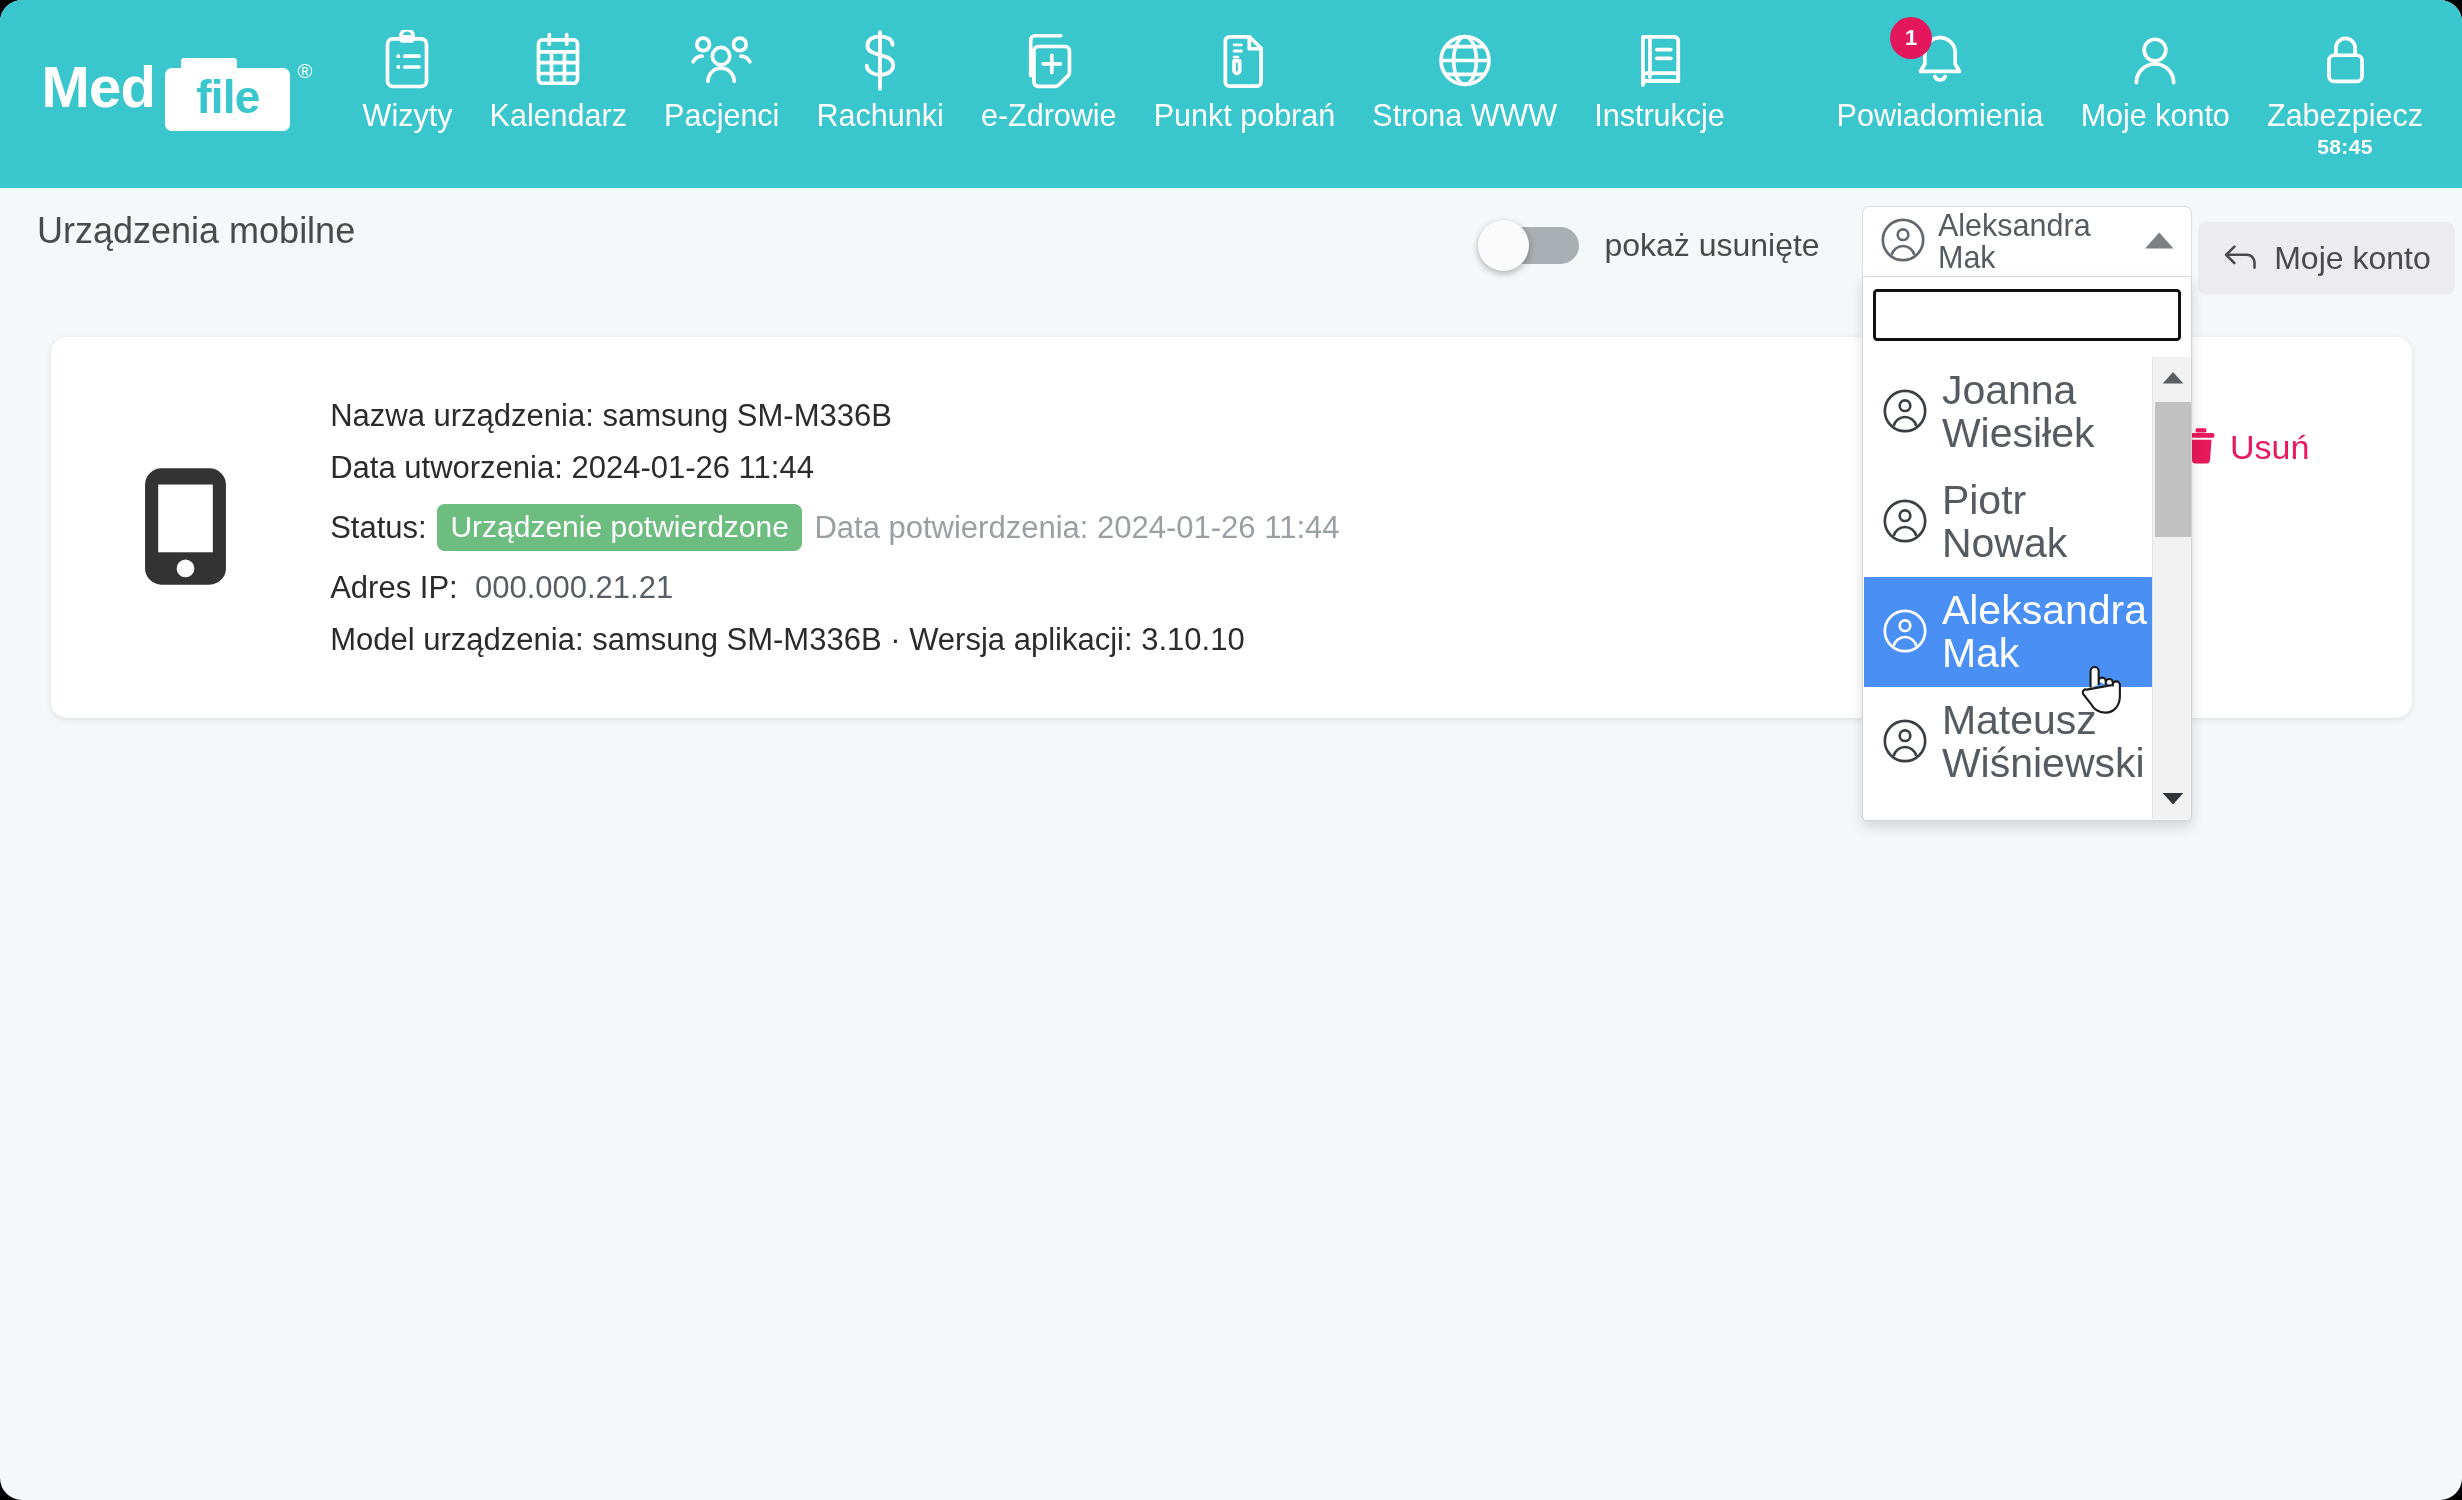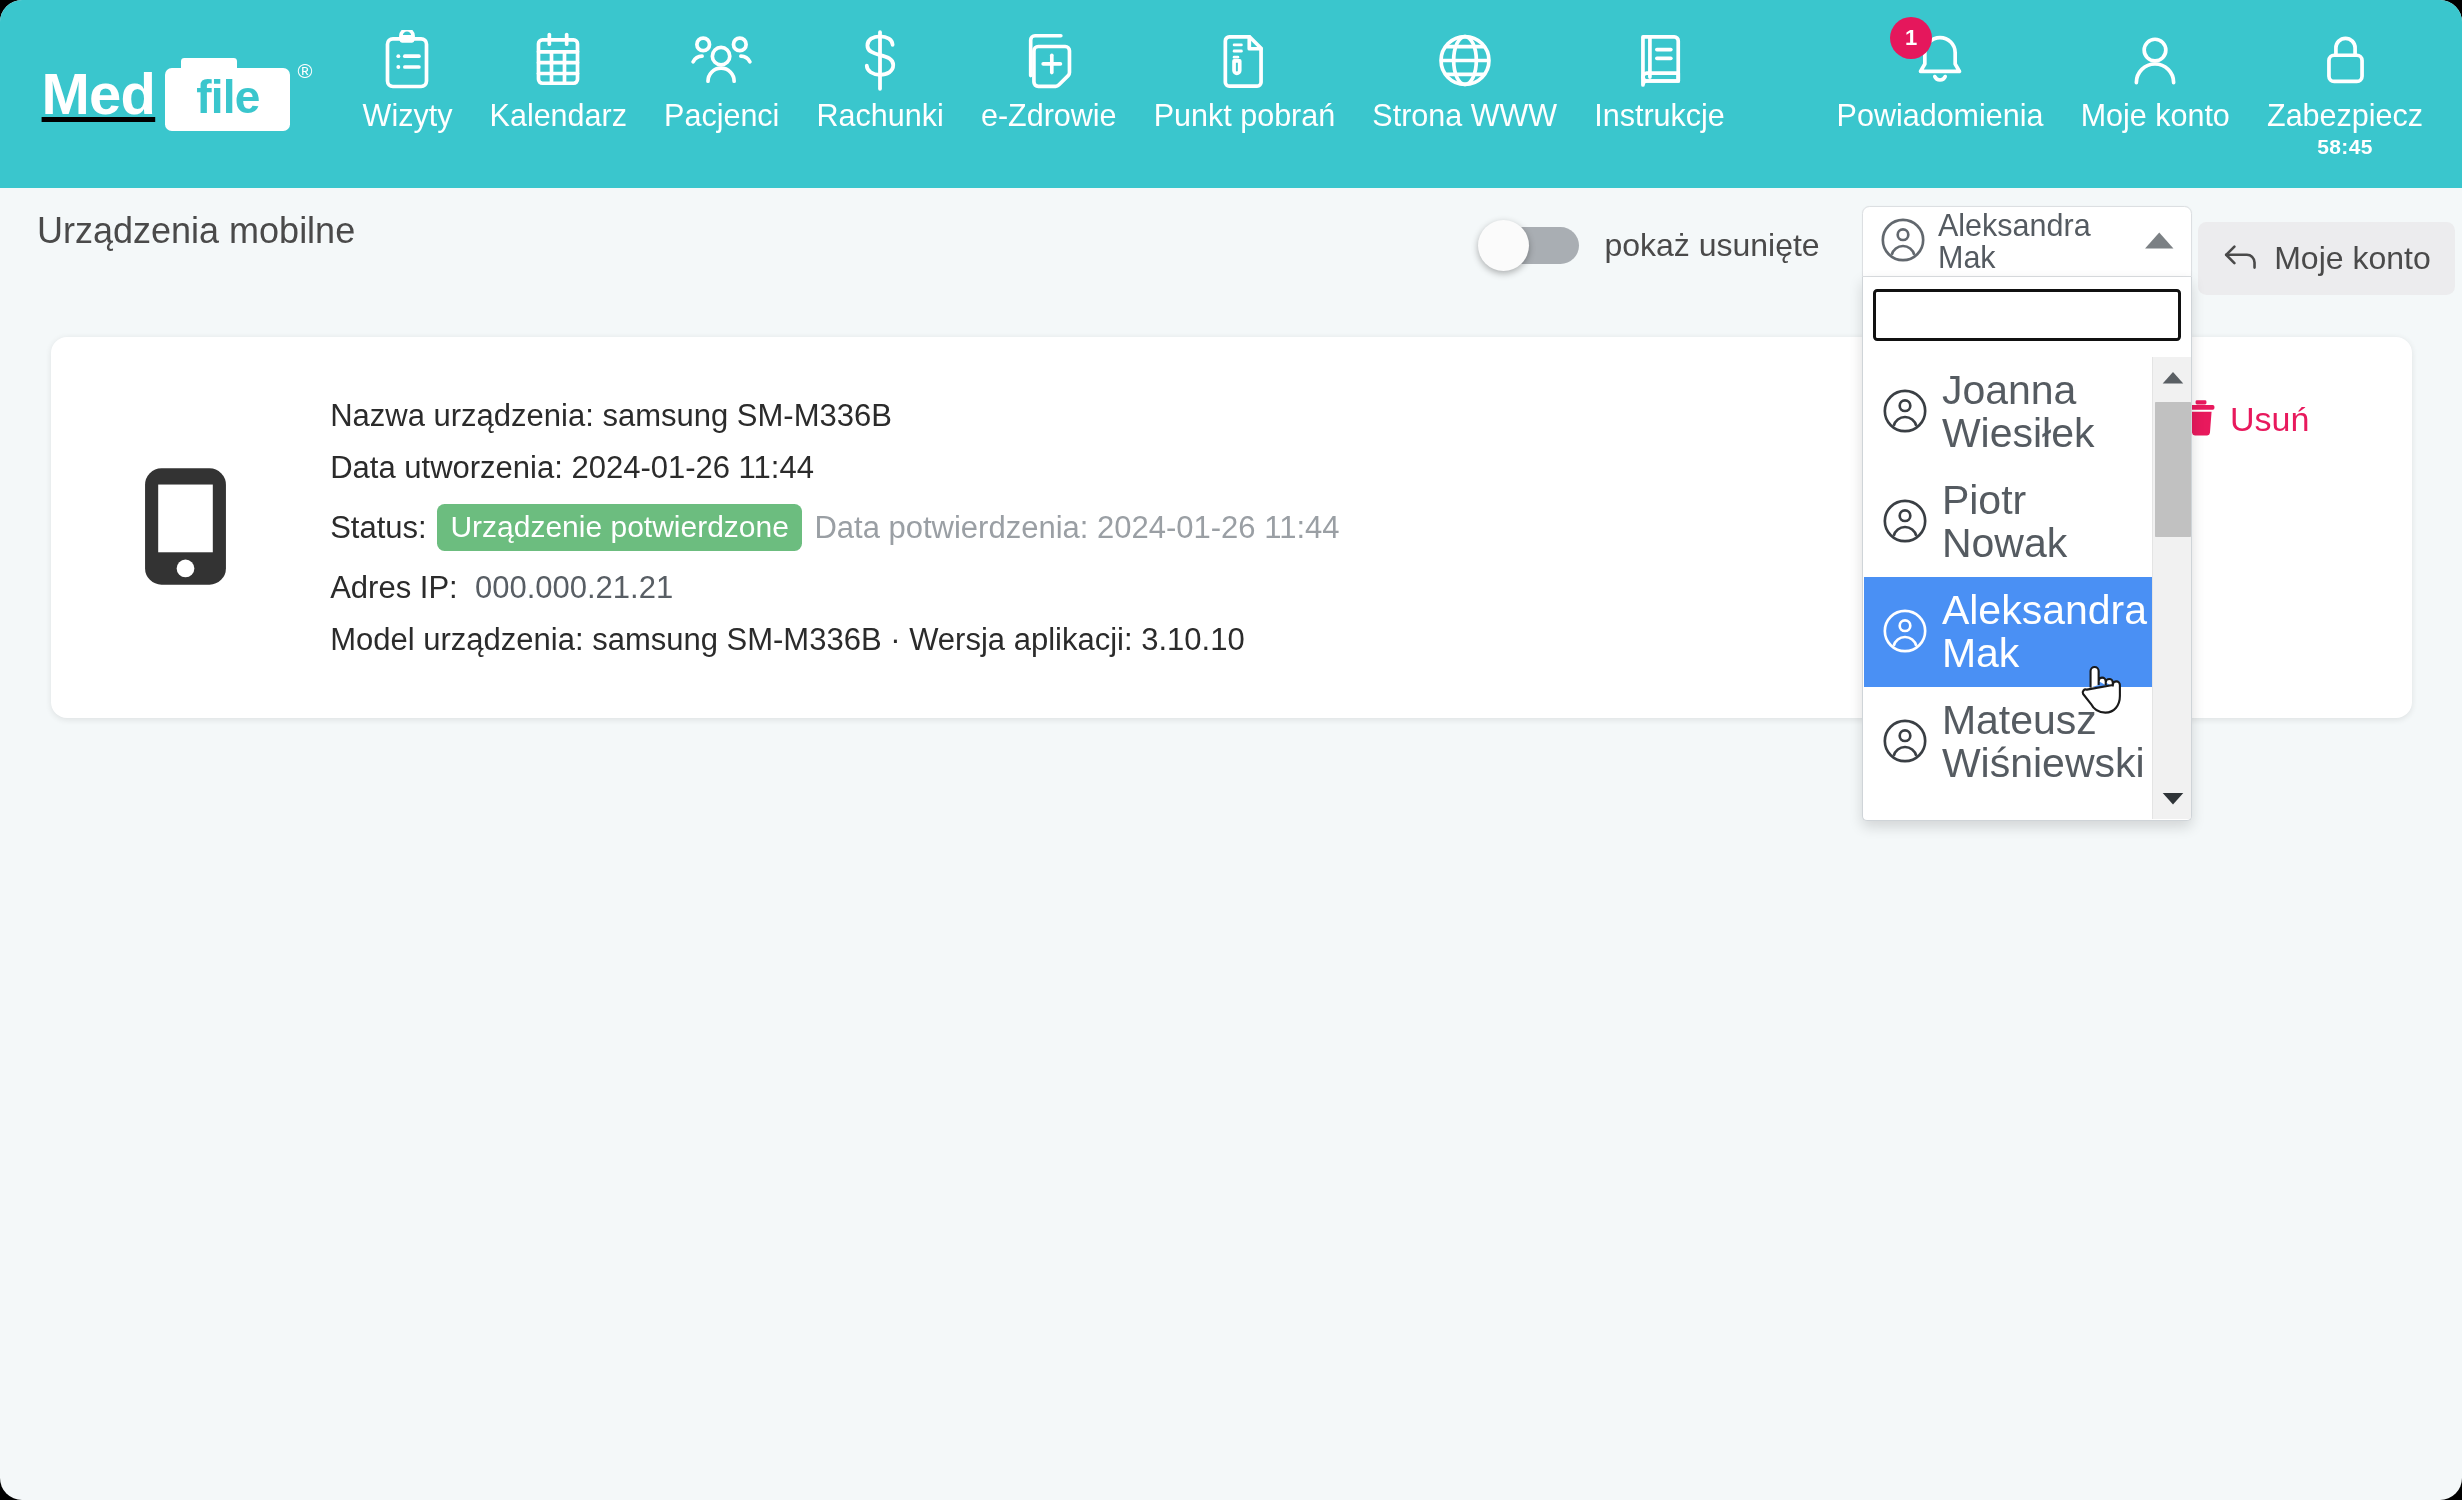--- a/index.html
+++ b/index.html
@@ -39,22 +39,20 @@
     height: 188px;
     display: flex;
     align-items: center;
     justify-content: center;
     position: relative;
     flex: 0 0 auto;
   }
   .brand-inner {
     position: relative;
     display: flex;
-    align-items: center;
-    text-decoration: underline;
   }
   .brand-med {
     color: #ffffff;
     font-size: 58px;
     font-weight: 700;
     letter-spacing: -0.8px;
     line-height: 1;
   }
   .brand-filebox {
     position: relative;
@@ -407,20 +405,21 @@
     padding-top: 61px;
   }
   #delete-button {
     display: flex;
     align-items: center;
     gap: 13.5px;
     background: none;
     border: none;
     cursor: pointer;
     font-family: "Liberation Sans", sans-serif;
+    margin-top: 28px;
   }
   #delete-button .del-label {
     font-size: 34px;
     color: #e8195d;
     white-space: nowrap;
   }
 </style>
 </head>
 <body>
 

